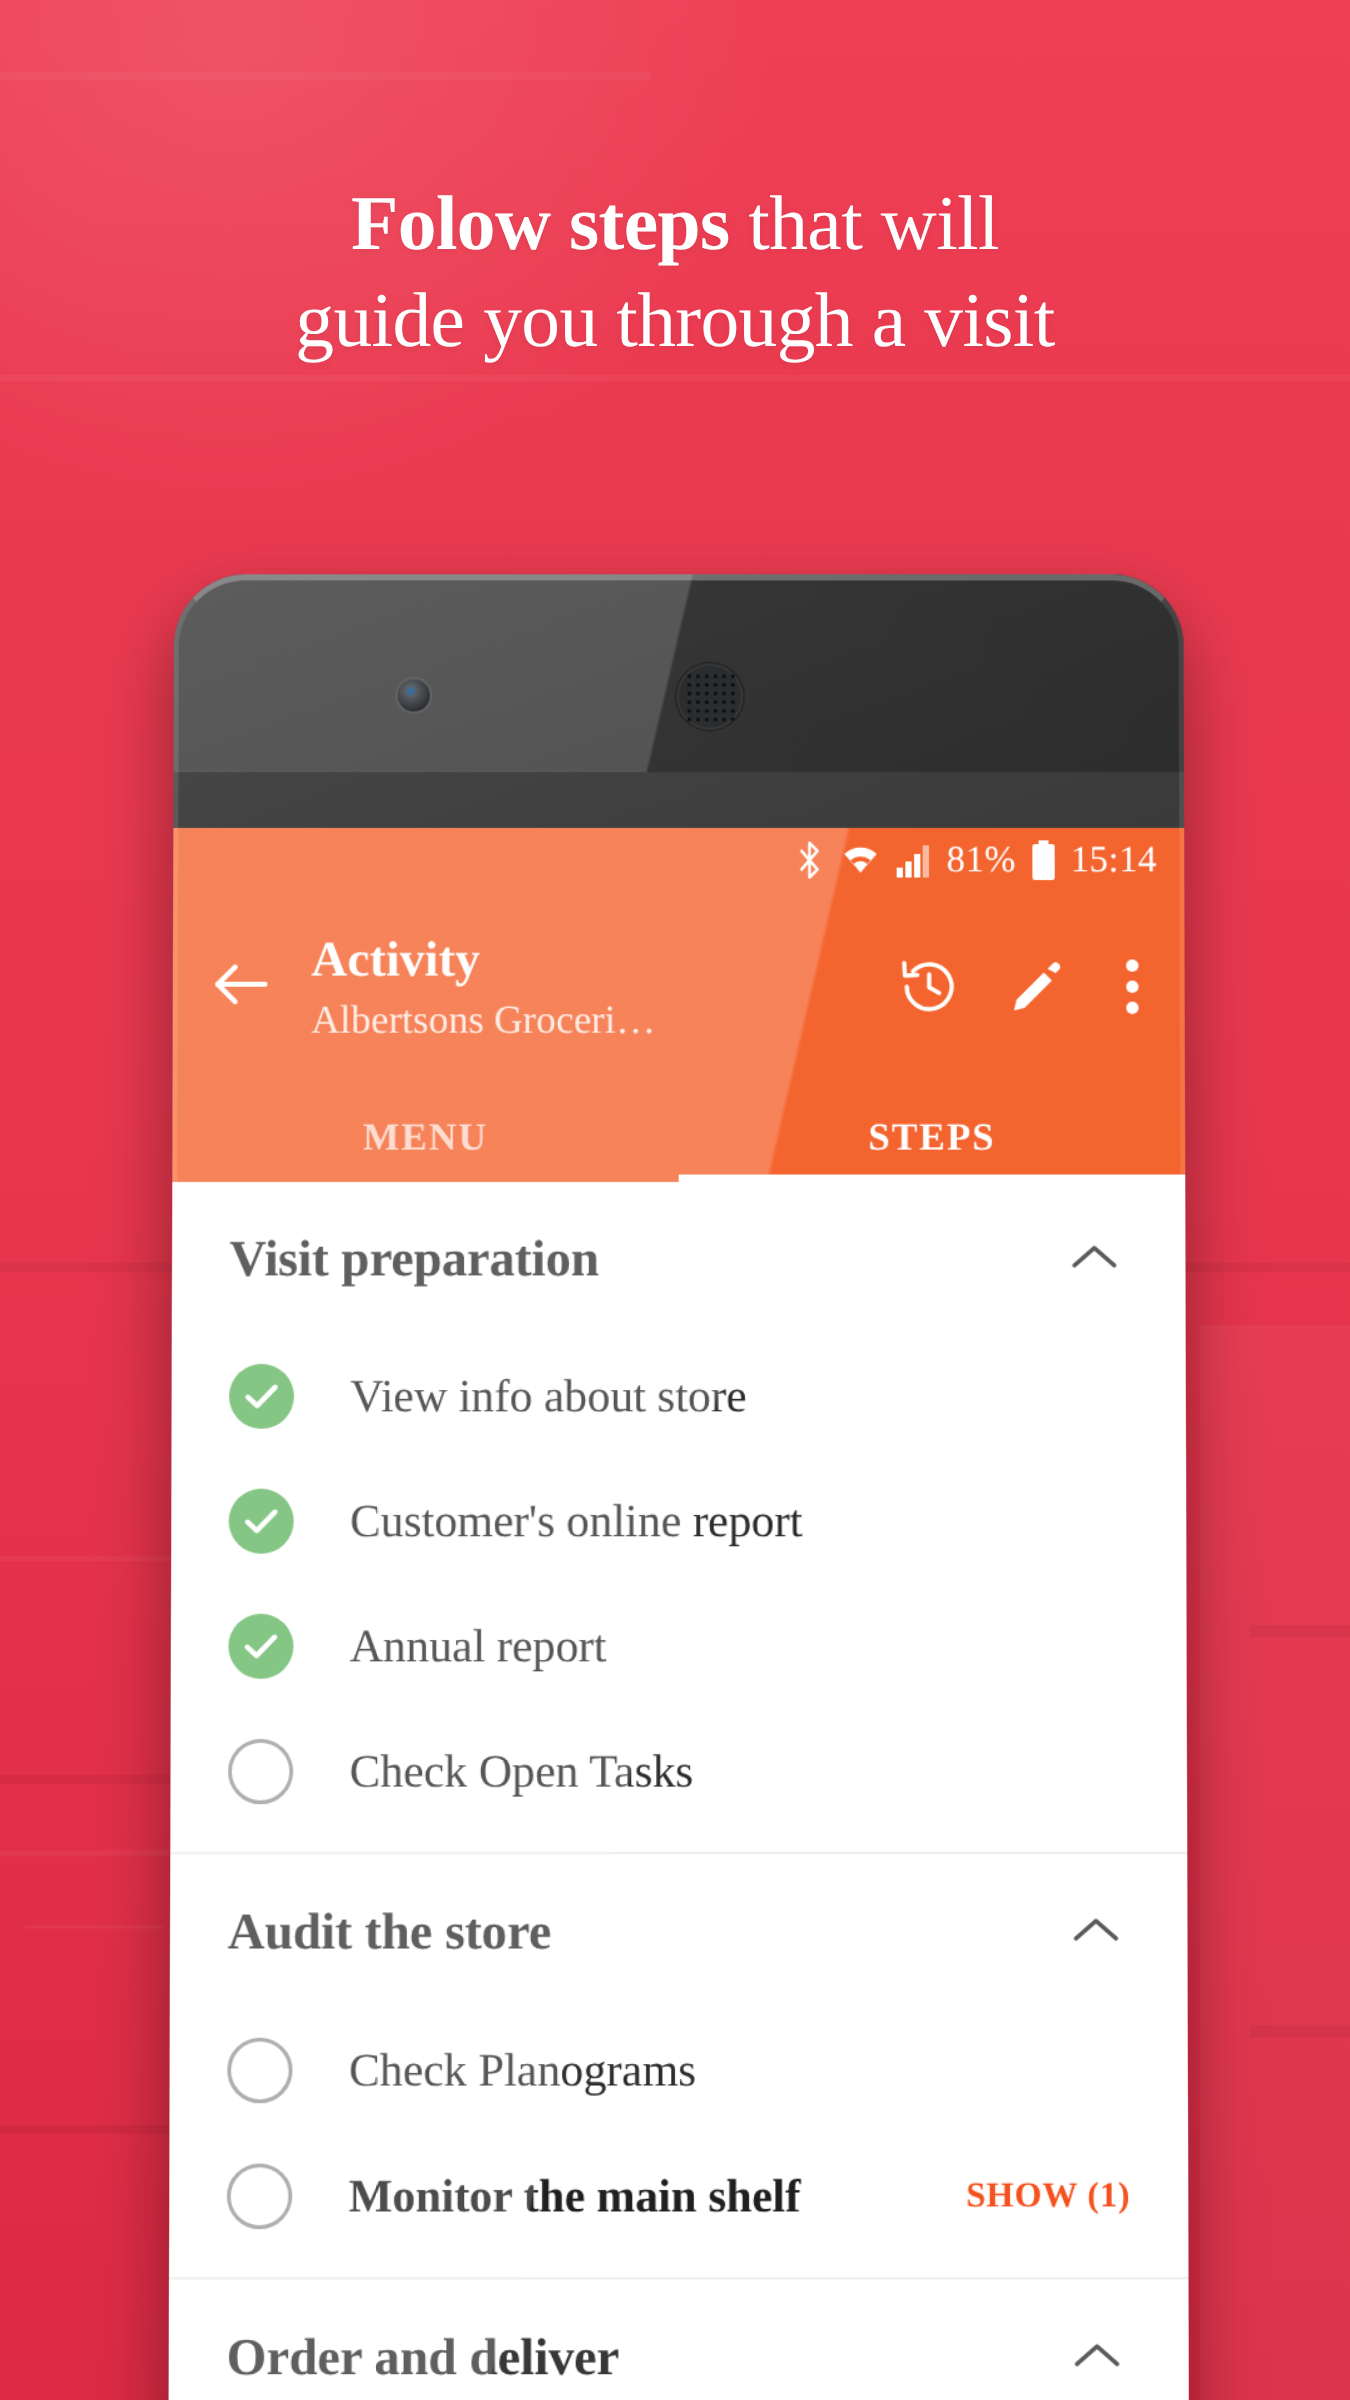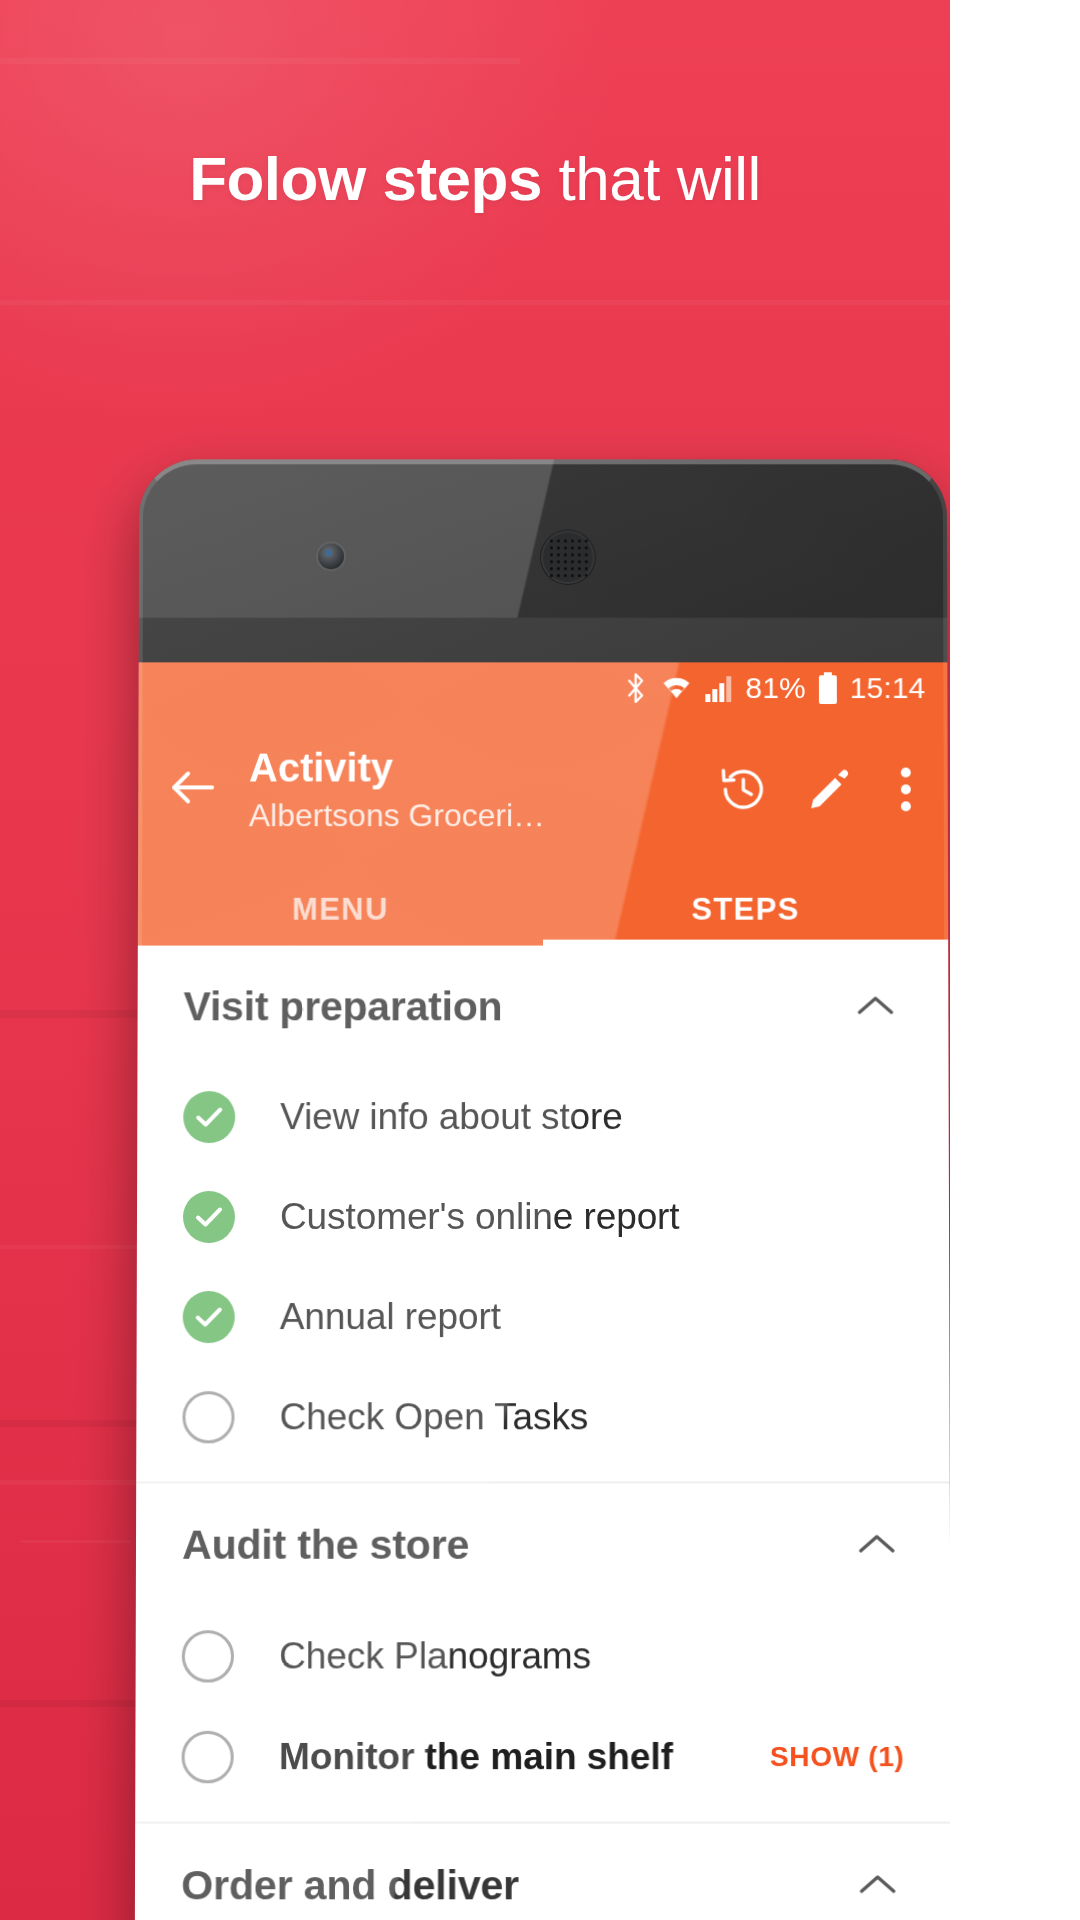--- a/index.html
+++ b/index.html
@@ -6,29 +6,30 @@
 
   html, body {
     width:1080px; height:1920px;
     overflow:hidden;
     font-family:"Liberation Sans", sans-serif;
   }
 
   
   #promo {
     position:relative;
-    width:950px; height:1920px;
+    width:1080px; height:1920px;
     background:
       linear-gradient(180deg,
         #EE4055 0%,
         #EA3A50 18%,
         #E8374D 45%,
         #E23049 72%,
         #DC2A44 100%);
     overflow:hidden;
+    font-family:Liberation Serif, serif;
   }
   
   .tex {
     position:absolute;
     background:rgba(255,255,255,.045);
     pointer-events:none;
   }
   .tex.dark { background:rgba(0,0,0,.05); }
 
   .glow-tl {
@@ -254,20 +255,21 @@
   <div class="tex dark" style="left:0;top:1420px;width:150px;height:7px;"></div>
   <div class="tex" style="left:0;top:1480px;width:150px;height:5px;"></div>
   <div class="tex dark" style="left:0;top:1700px;width:150px;height:7px;"></div>
   <div class="tex" style="left:960px;top:1060px;width:120px;height:860px;"></div>
   <div class="tex dark" style="left:1000px;top:1300px;width:80px;height:10px;"></div>
   <div class="tex dark" style="left:1000px;top:1620px;width:80px;height:10px;"></div>
   <div class="tex" style="left:20px;top:1540px;width:110px;height:3px;"></div>
 
   <div id="headline">
     <b>Folow steps</b><span> that will</span><br>
+    <span>guide you through a visit</span>
   </div>
 
   <div id="phone">
     <div class="bezel-shade"></div>
     <div class="cam"></div>
     <div class="speaker">
         <i></i>
       </div>
 
     <div id="screen">

